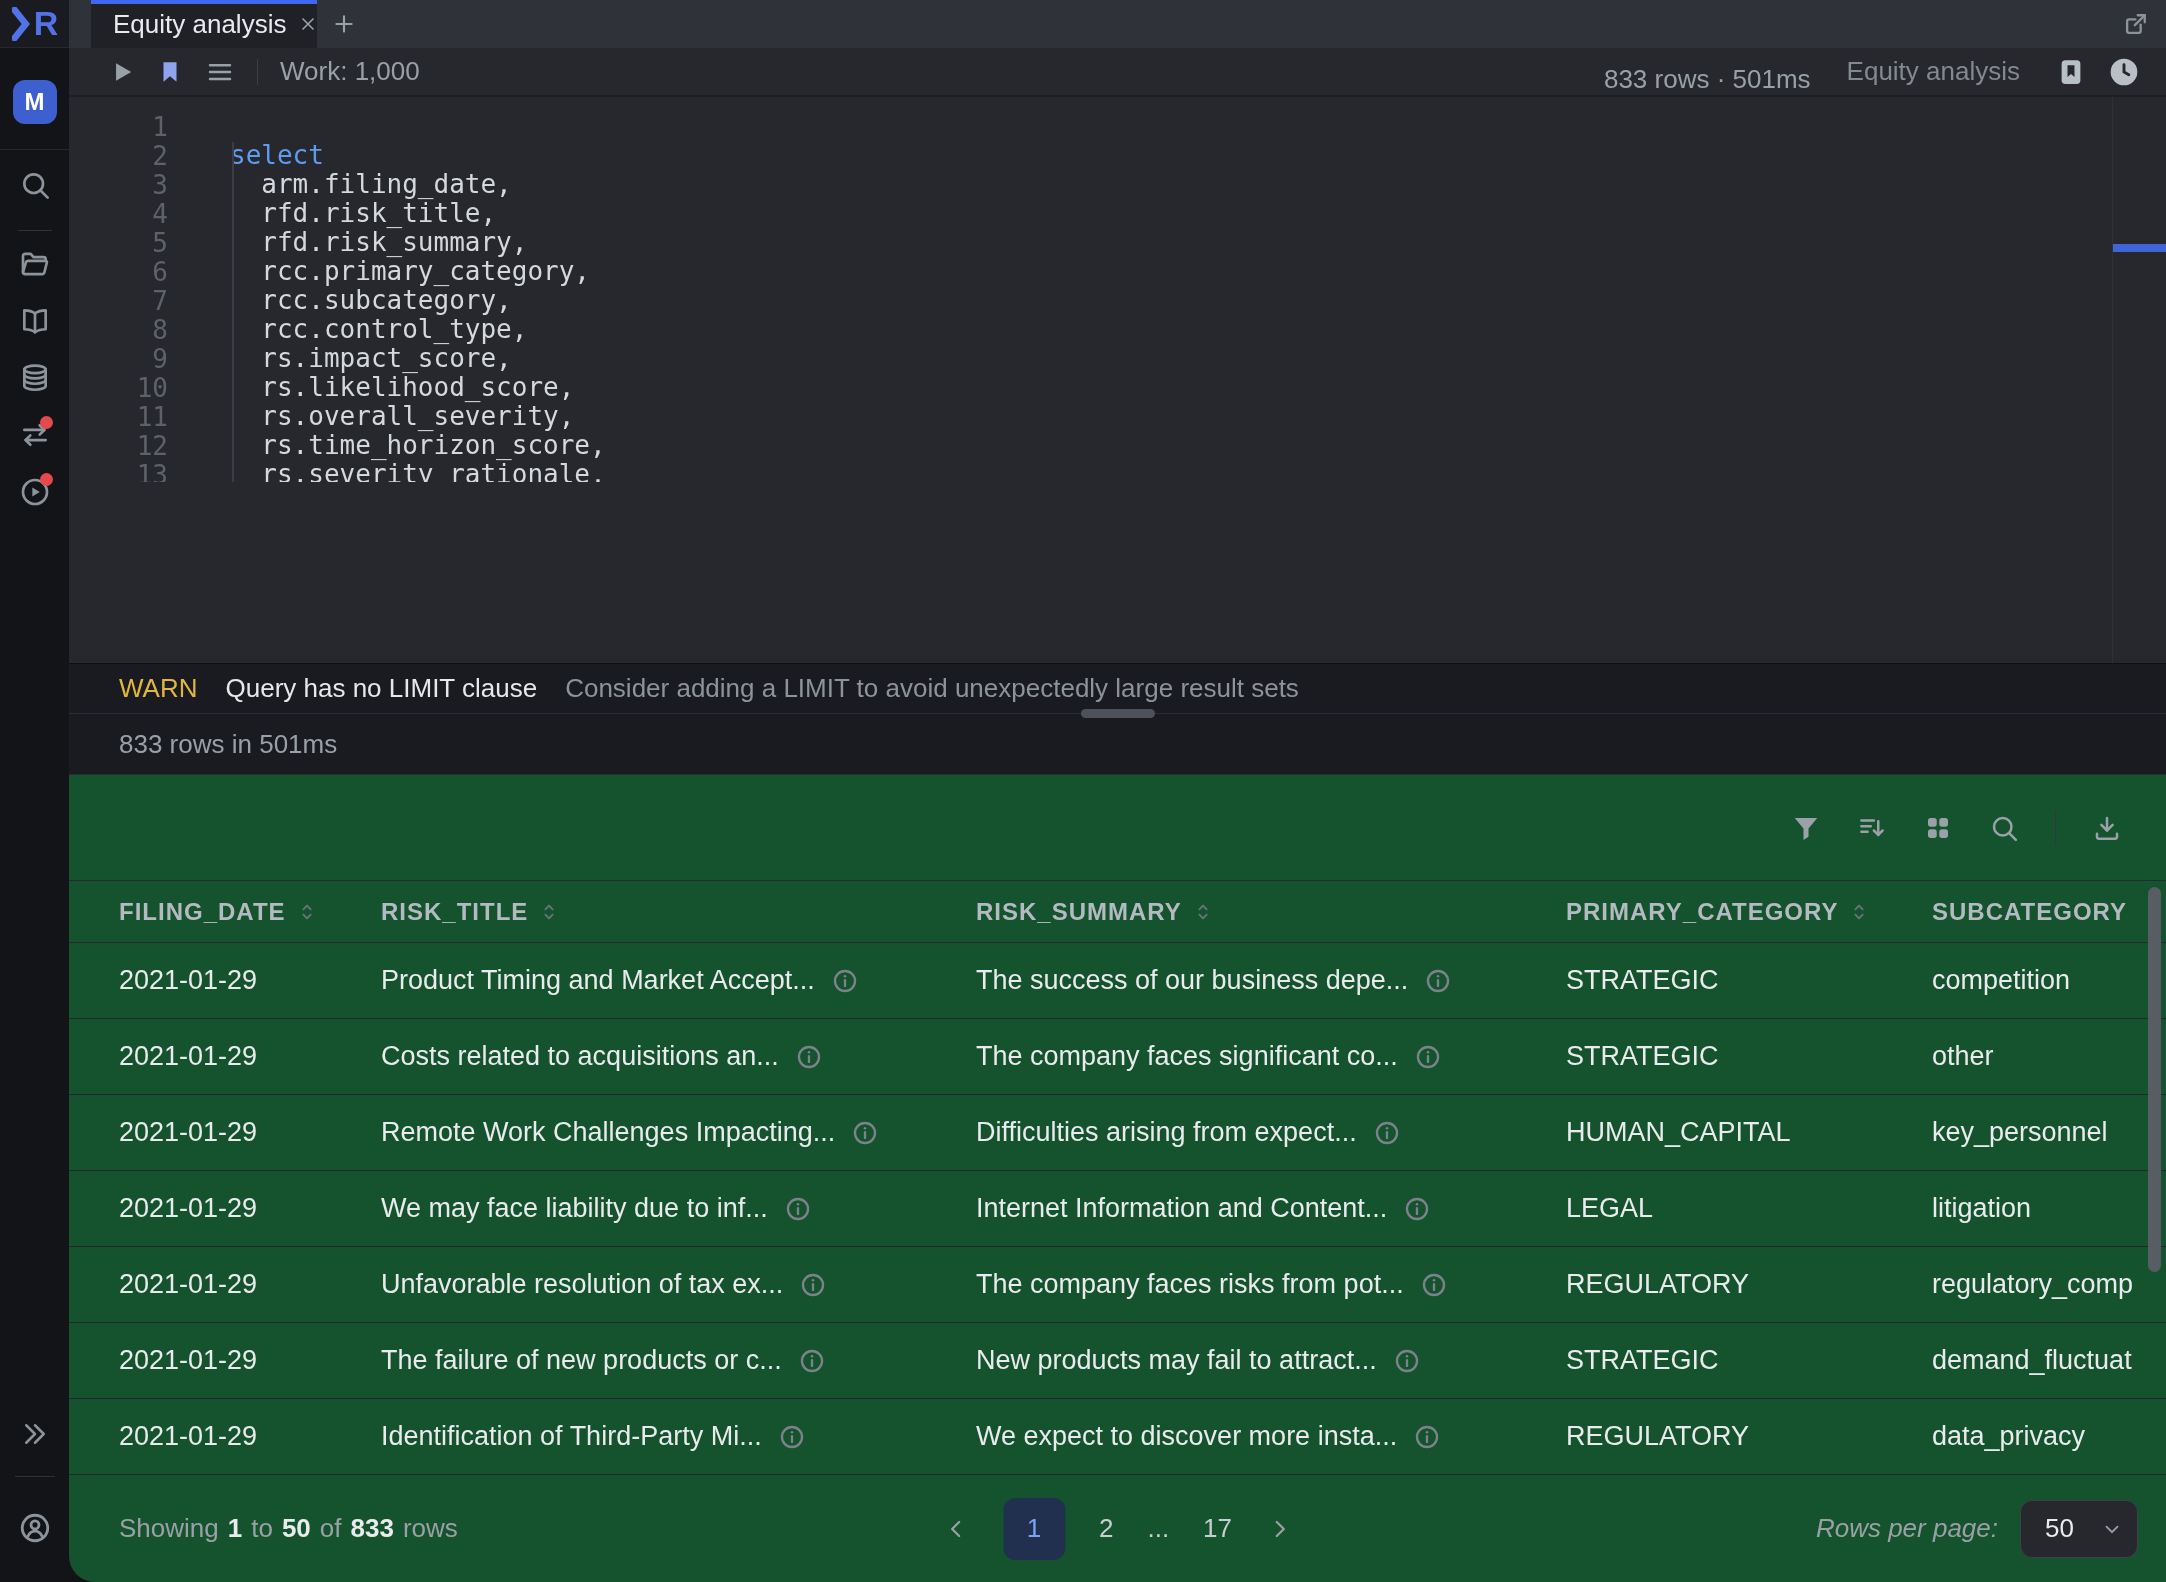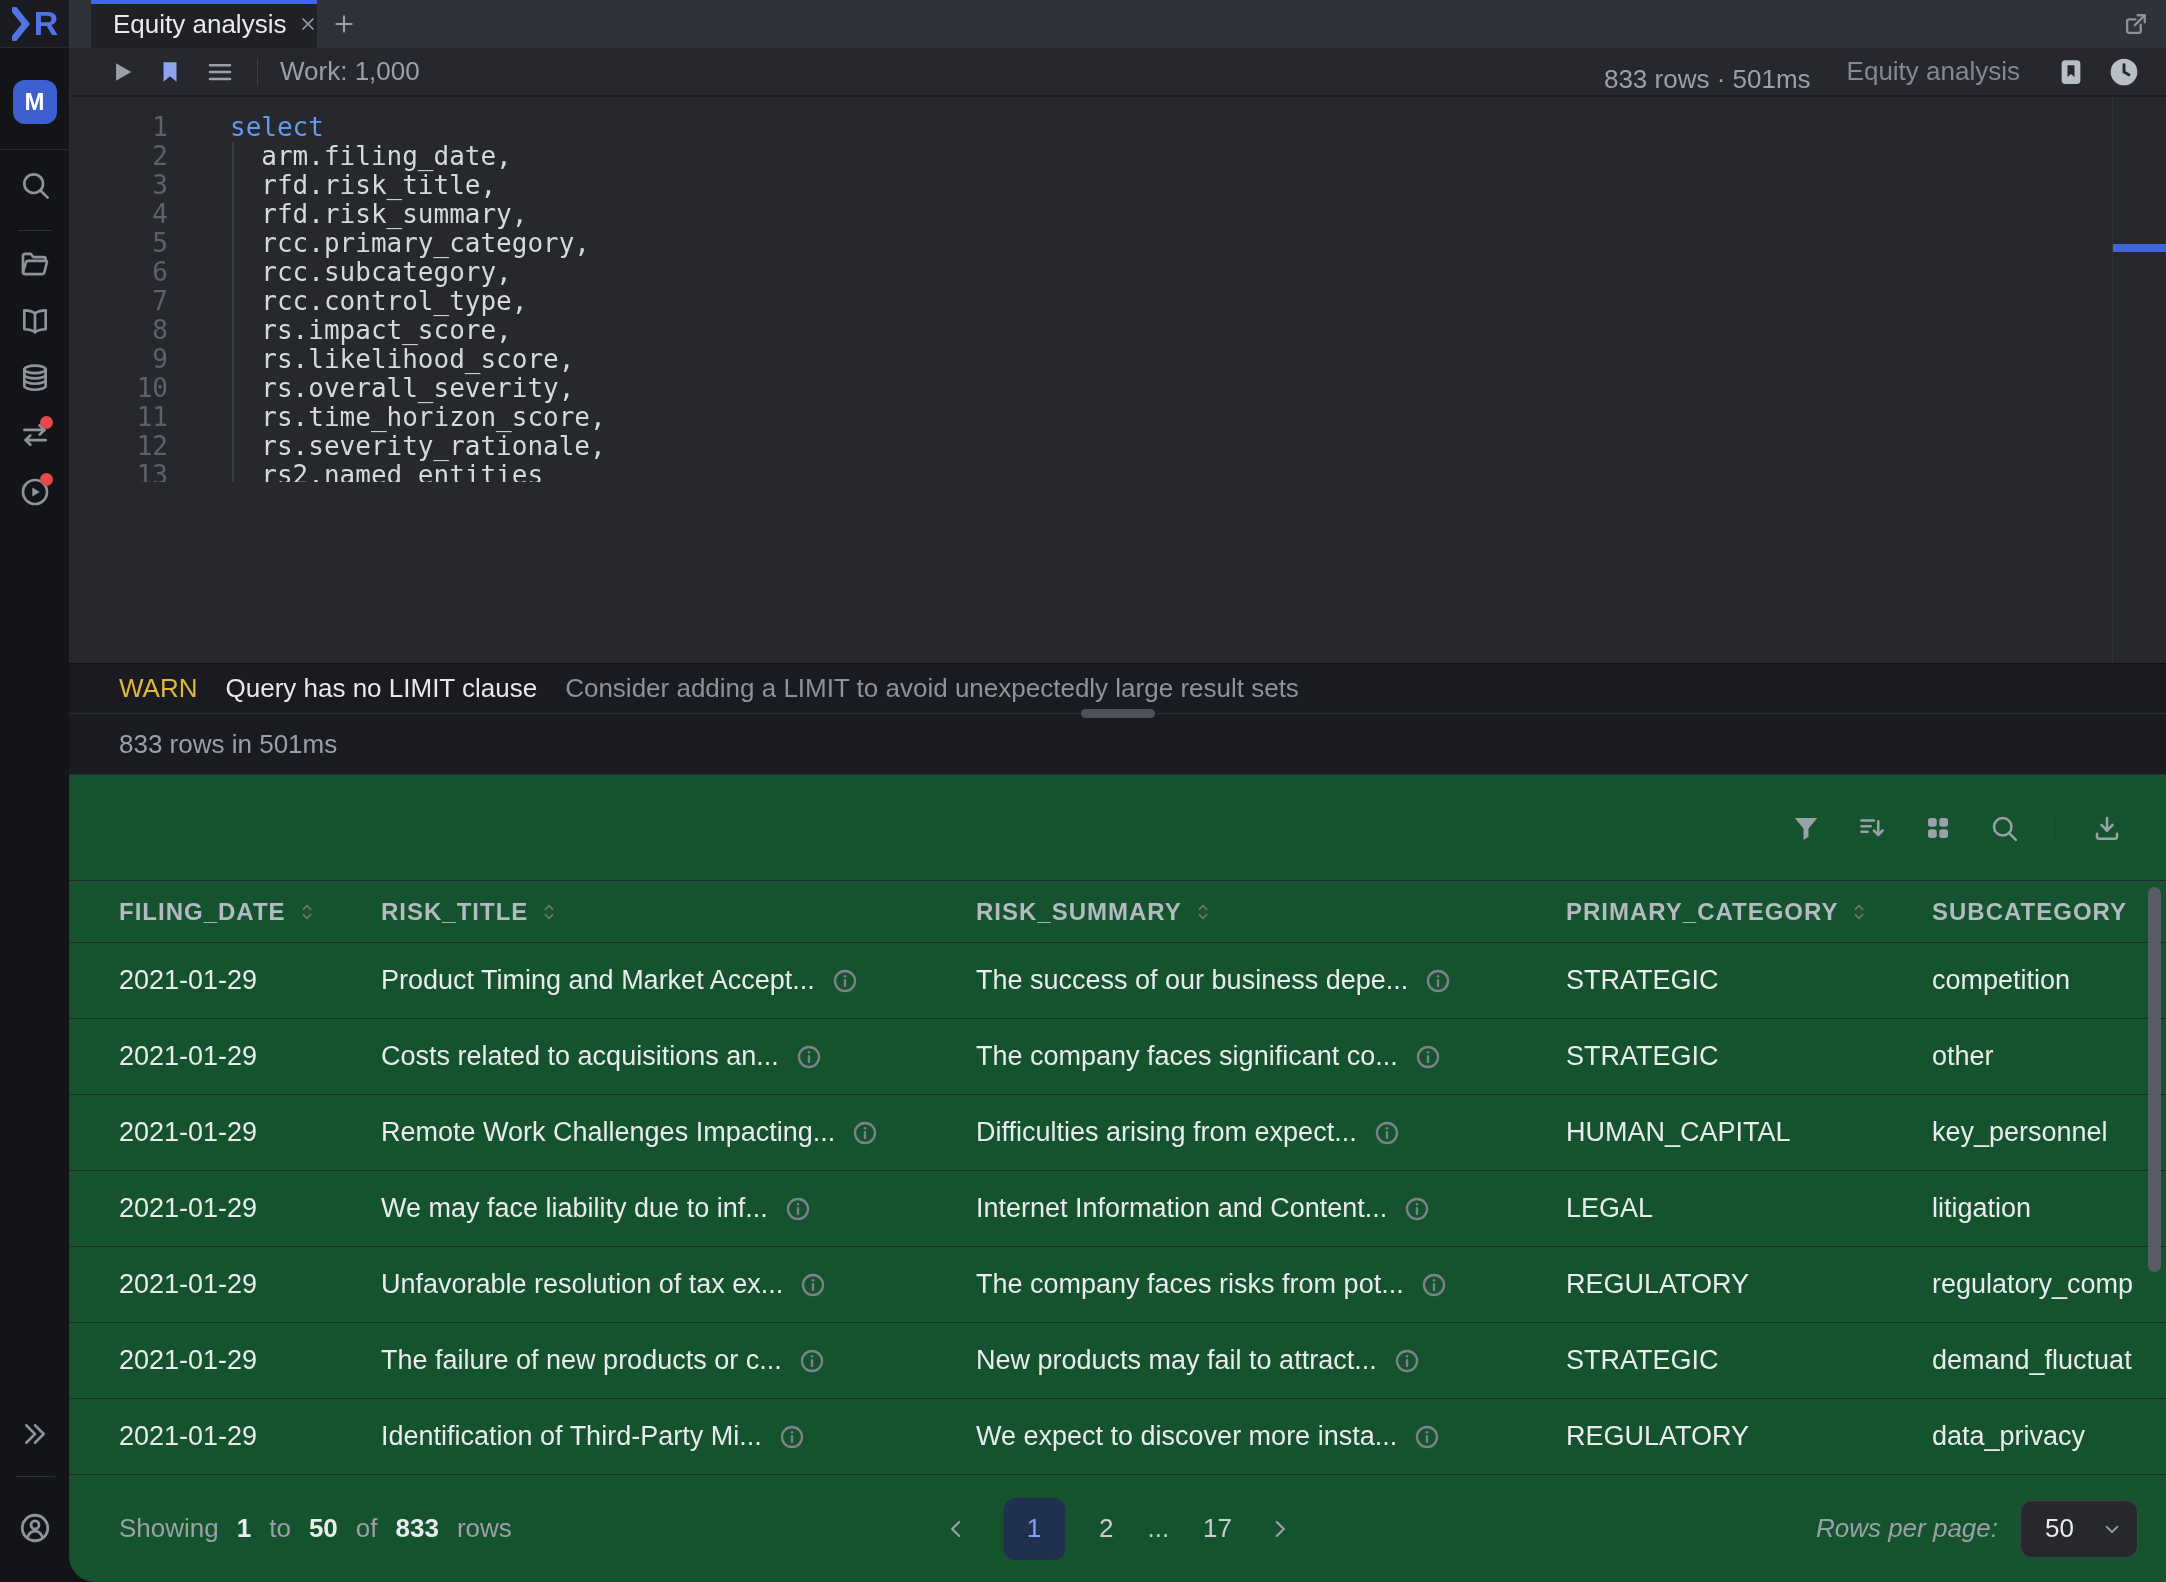--- a/index.html
+++ b/index.html
@@ -40,21 +40,21 @@
   .limit { color:#9aa0a8; font-size:26px; cursor:pointer; }
   .spacer { flex:1; }
   .stats { color:#9aa0a8; font-size:26px; margin-right:14px; white-space:nowrap;margin-top:16px; }
   .qname { color:#838991; font-size:26px; margin-right:14px; white-space:nowrap; }
 
   
   .editor { height:566px; flex:none; background:#26282d; position:relative; font-family:"DejaVu Sans Mono","Liberation Mono",monospace; }
   .codeview { height:385px; overflow:hidden; padding-top:16px; position:relative; }
   .cl { display:flex; height:29px; line-height:29px; font-size:26px; }
   .ln { width:99px; text-align:right; color:#5d6269; flex:none; }
-  .cd { margin-left:62px; color:#d5d8dc; white-space:pre; }
+  .cd { margin-left:62px; color:#d5d8dc; white-space:pre;margin-top:28px; }
   .cl.kw .cd { color:#5f9cf0; }
   .guide { position:absolute; left:163px; top:45px; width:2px; height:341px; background:#3a3d43; }
   .minimap-sep { position:absolute; right:53px; top:0; bottom:0; width:1px; background:#2e3136; }
   .scrollmark { position:absolute; right:0; width:53px; height:8px; top:147px; background:#3f66d8; }
 
   
   .warnbar { height:50px; flex:none; background:#1a1b20; border-top:1px solid #101114; display:flex; align-items:center; padding-left:50px; gap:28px; font-size:26px; white-space:nowrap; }
   .warn-level { color:#e0b73f; font-weight:500; }
   .warn-msg { color:#e6e8eb; }
   .warn-hint { color:#8d939b; }
@@ -70,21 +70,21 @@
   .grid-cols { display:grid; grid-template-columns:262px 595px 590px 366px 1fr; padding-left:50px; align-items:center; }
   .thead { height:63px; flex:none; border-top:1px solid #26292e; border-bottom:1px solid #26292e; }
   .th { display:flex; align-items:center; gap:10px; color:#b4bac2; font-size:24px; font-weight:700; letter-spacing:1px; white-space:nowrap; overflow:hidden; cursor:pointer; }
   .carets { color:#6d7278; display:flex; flex:none; }
   .trow { height:76px; flex:none; border-bottom:1px solid #23262b; font-size:27px; color:#e9ebee; cursor:pointer; }
   .cell { white-space:nowrap; overflow:hidden; }
   .cellwrap { display:flex; align-items:center; gap:16px; min-width:0; white-space:nowrap; overflow:hidden; }
   .info { color:#7c828b; display:flex; flex:none; cursor:pointer; }
 
   .tfoot { flex:1; display:flex; align-items:center; padding:0 28px 0 50px; position:relative; }
-  .showing { font-size:26px; color:#9aa0a8; display:flex; gap:18px; white-space:nowrap; }
+  .showing { font-size:26px; color:#9aa0a8; display:flex; gap:9px; white-space:nowrap; }
   .showing .num { color:#e9ebee; font-weight:600; }
   .pager { position:absolute; left:50%; transform:translateX(-50%); display:flex; align-items:center; gap:34px; font-size:26px; color:#c9ced4; }
   .pchev { color:#9aa0a8; display:flex; cursor:pointer; }
   .page { cursor:pointer; }
   .page-active { width:62px; height:62px; background:#22304f; color:#7fa3f4; border-radius:12px; display:flex; align-items:center; justify-content:center; cursor:pointer; }
   .rpp { margin-left:auto; display:flex; align-items:center; gap:22px; }
   .rpp-label { color:#9aa0a8; font-size:26px; white-space:nowrap;font-style:italic; }
   .select { min-width:118px; height:58px; border:1px solid #3d4149; border-radius:12px; background:#26282d; display:flex; align-items:center; justify-content:space-between; padding:0 14px 0 24px; color:#e9ebee; font-size:26px; gap:14px; cursor:pointer; }
   .select .chev { color:#9aa0a8; display:flex; }
   .table-scroll-thumb { position:absolute; right:5px; top:112px; width:13px; height:385px; border-radius:7px; background:#585d65; cursor:grab; }

